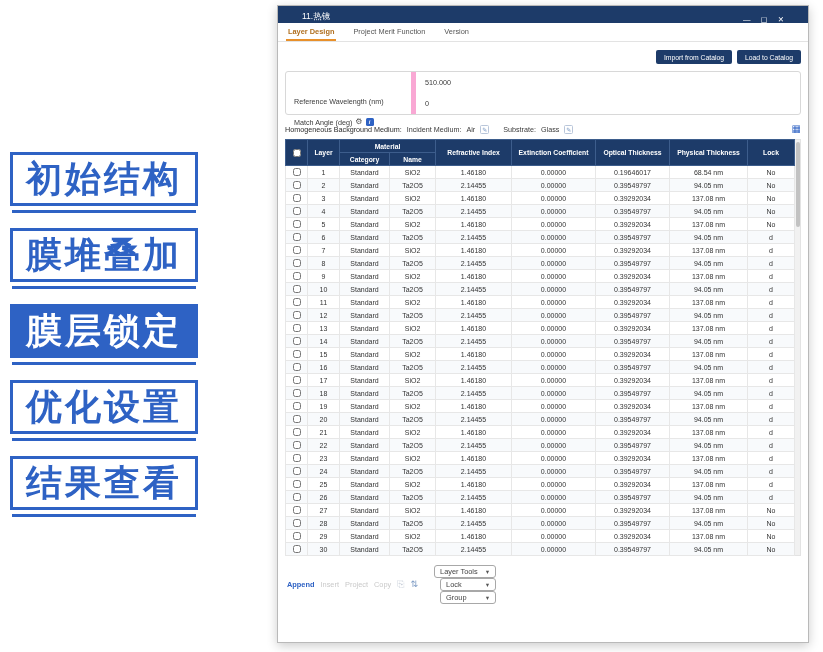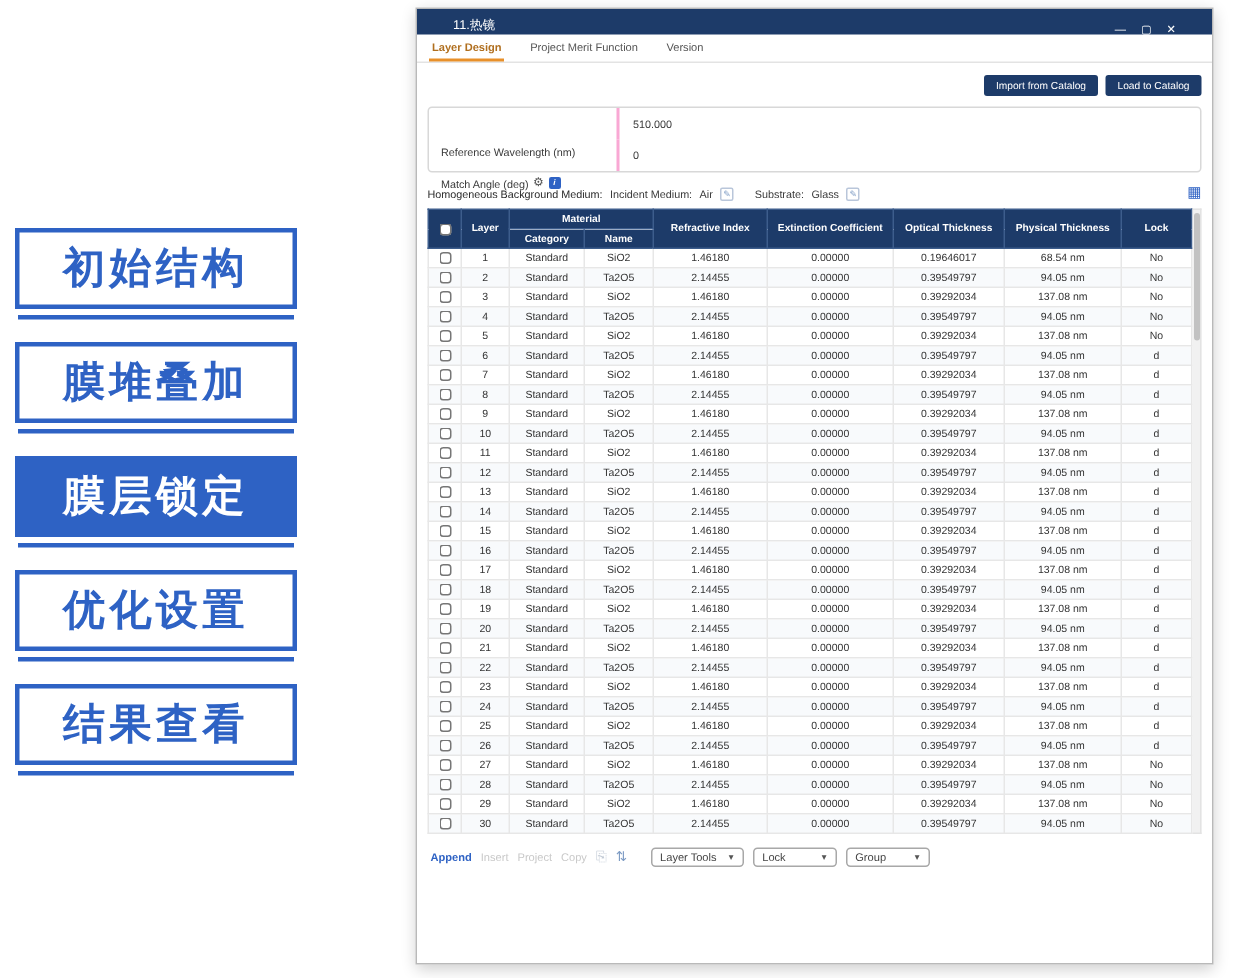--- a/index.html
+++ b/index.html
@@ -17,21 +17,21 @@
     color:#333;
   }
 
   
   .sidebar{
     position:absolute;left:10px;top:152px;width:188px;
     display:flex;flex-direction:column;gap:22px;
   }
   .side-box{
     height:54px;border:3px solid var(--accent);background:#fff;
-    color:var(--accent);font-size:28px;font-weight:bold;letter-spacing:3px;
+    color:var(--accent);font-size:36px;font-weight:bold;letter-spacing:3px;
     display:flex;align-items:center;justify-content:center;
     box-shadow:0 5px 0 -1px #ffffff,0 9px 0 -2px var(--accent);
     cursor:pointer;
   }
   .side-box.active{background:var(--accent);color:#ffffff;}
 
   
   .window{
     position:absolute;left:277px;top:5px;width:532px;height:638px;
     background:#ffffff;border:1px solid #b9b9b9;
@@ -63,21 +63,21 @@
   .sys-box{
     border:1px solid #d8d8d8;border-radius:3px;height:17px;
     display:flex;align-items:center;gap:4px;padding:0 8px;
     font-size:7.2px;color:#3a3a3a;margin-bottom:8px;cursor:pointer;
   }
   .sys-box .chev{color:#8a8a8a;font-size:8px;}
 
   .param-box{border:1px solid #d8d8d8;border-radius:3px;margin-bottom:7px;}
   .param-row{display:flex;align-items:stretch;height:21px;font-size:7.2px;color:#3a3a3a;}
   .param-label{width:125px;padding-left:8px;display:flex;align-items:center;gap:3px;margin-top:29px;}
-  .param-value{flex:1;border-left:2px solid #f9a8d4;padding-left:9px;display:flex;align-items:center;}
+  .param-value{flex:1;border-left:5px solid #f9a8d4;padding-left:9px;display:flex;align-items:center;}
   .gear{font-size:8px;color:#555;cursor:pointer;line-height:1;}
   .info-badge{
     width:8px;height:8px;background:var(--accent);color:#fff;border-radius:1.5px;
     font-size:5.5px;font-weight:bold;font-style:italic;
     display:inline-flex;align-items:center;justify-content:center;cursor:pointer;
   }
 
   .medium-row{display:flex;align-items:center;gap:5px;font-size:7.2px;color:#3a3a3a;margin:2px 0 5px;}
   .medium-row .strong{color:#2a2a2a;}
   .edit-box{
@@ -111,21 +111,21 @@
   .icon-btn{font-size:9px;line-height:1;cursor:pointer;}
   .icon-btn.gray{color:#c3cbd6;}
   .icon-btn.blue{color:#7d9bc4;}
   .dropdown{
     border:1px solid #a8a8a8;border-radius:3px;height:13px;min-width:56px;
     display:flex;align-items:center;justify-content:space-between;gap:7px;
     padding:0 5px;color:#444;cursor:pointer;background:#fff;
   }
   .dropdown .caret{font-size:5.5px;color:#555;}
   .dropdown + .dropdown{margin-left:6px;}
-  .dd-group{display:flex;margin-left:10px;}
+  .dd-group{display:flex;margin-left:10px;flex-direction:column;}
 </style>
 </head>
 <body>
 
 <aside class="sidebar">
     <div class="side-box">
     <span>初始结构</span>
   </div>
     <div class="side-box">
     <span>膜堆叠加</span>

